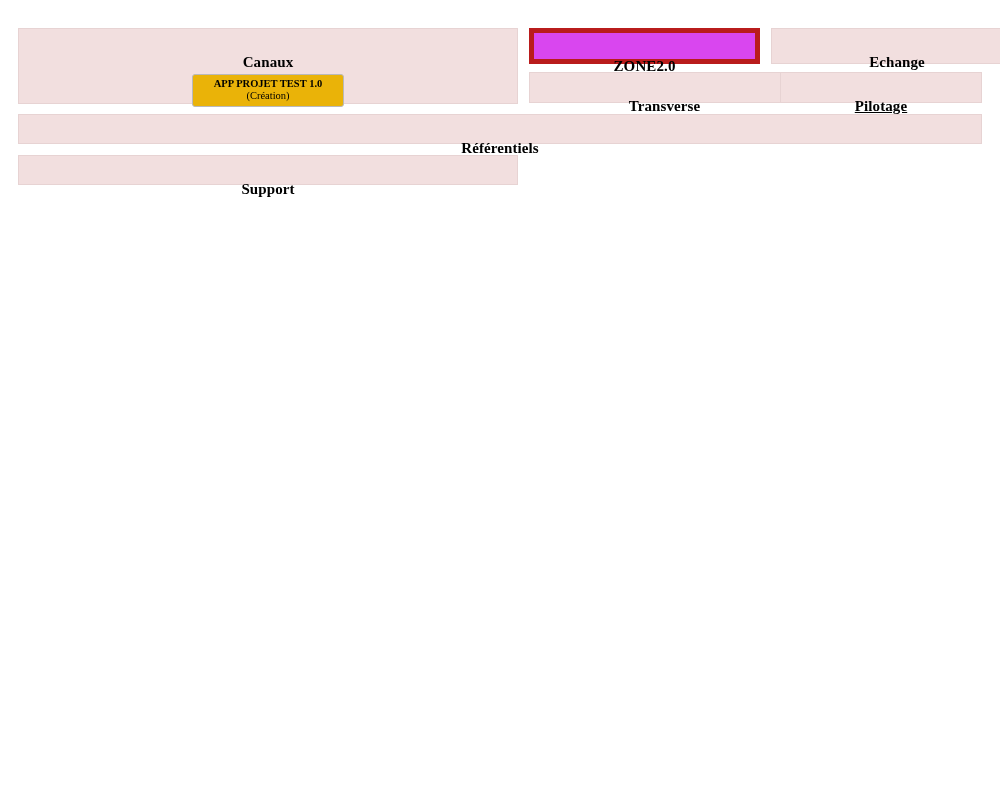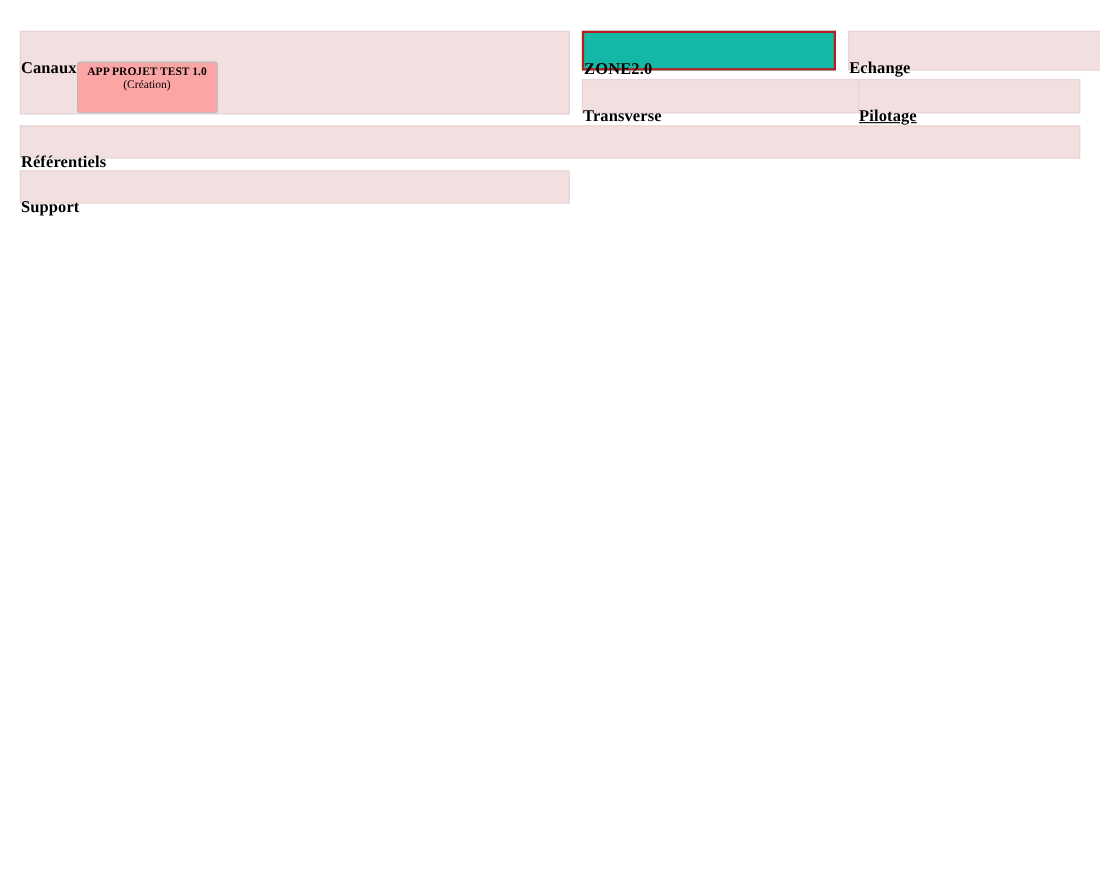--- a/index.html
+++ b/index.html
@@ -25,44 +25,45 @@
     height: 800px;
   }
 
   
   .zone {
     position: absolute;
     box-sizing: border-box;
     background: #f2dfdf;
     border: 1px solid #e7d3d3;
     display: flex;
-    flex-direction: row;
+    flex-direction: column;
+    align-items: center;
     padding-top: 24px;
   }
   .zone.grey {
-    background: #14b8a6;
-    border: 2px solid #b91c1c;
+    background: #d946ef;
+    border: 5px solid #b91c1c;
   }
   .zone-title {
     font-size: 15px;
     font-weight: bold;
     line-height: 18px;
     text-align: center;
     letter-spacing: 0.1px;
     color: #000000;
     white-space: nowrap;
   }
 
   
   .app-card {
     box-sizing: border-box;
-    background: #fca5a5;
+    background: #eab308;
     border: 1px solid #b9b9b9;
     border-radius: 3px;
-    width: 128px;
+    width: 152px;
     margin-top: 3px;
     padding: 3px 6px 4px 6px;
     text-align: center;
   }
   .app-name {
     font-size: 10.5px;
     font-weight: bold;
     line-height: 12px;
     white-space: nowrap;
     color: #000000;

